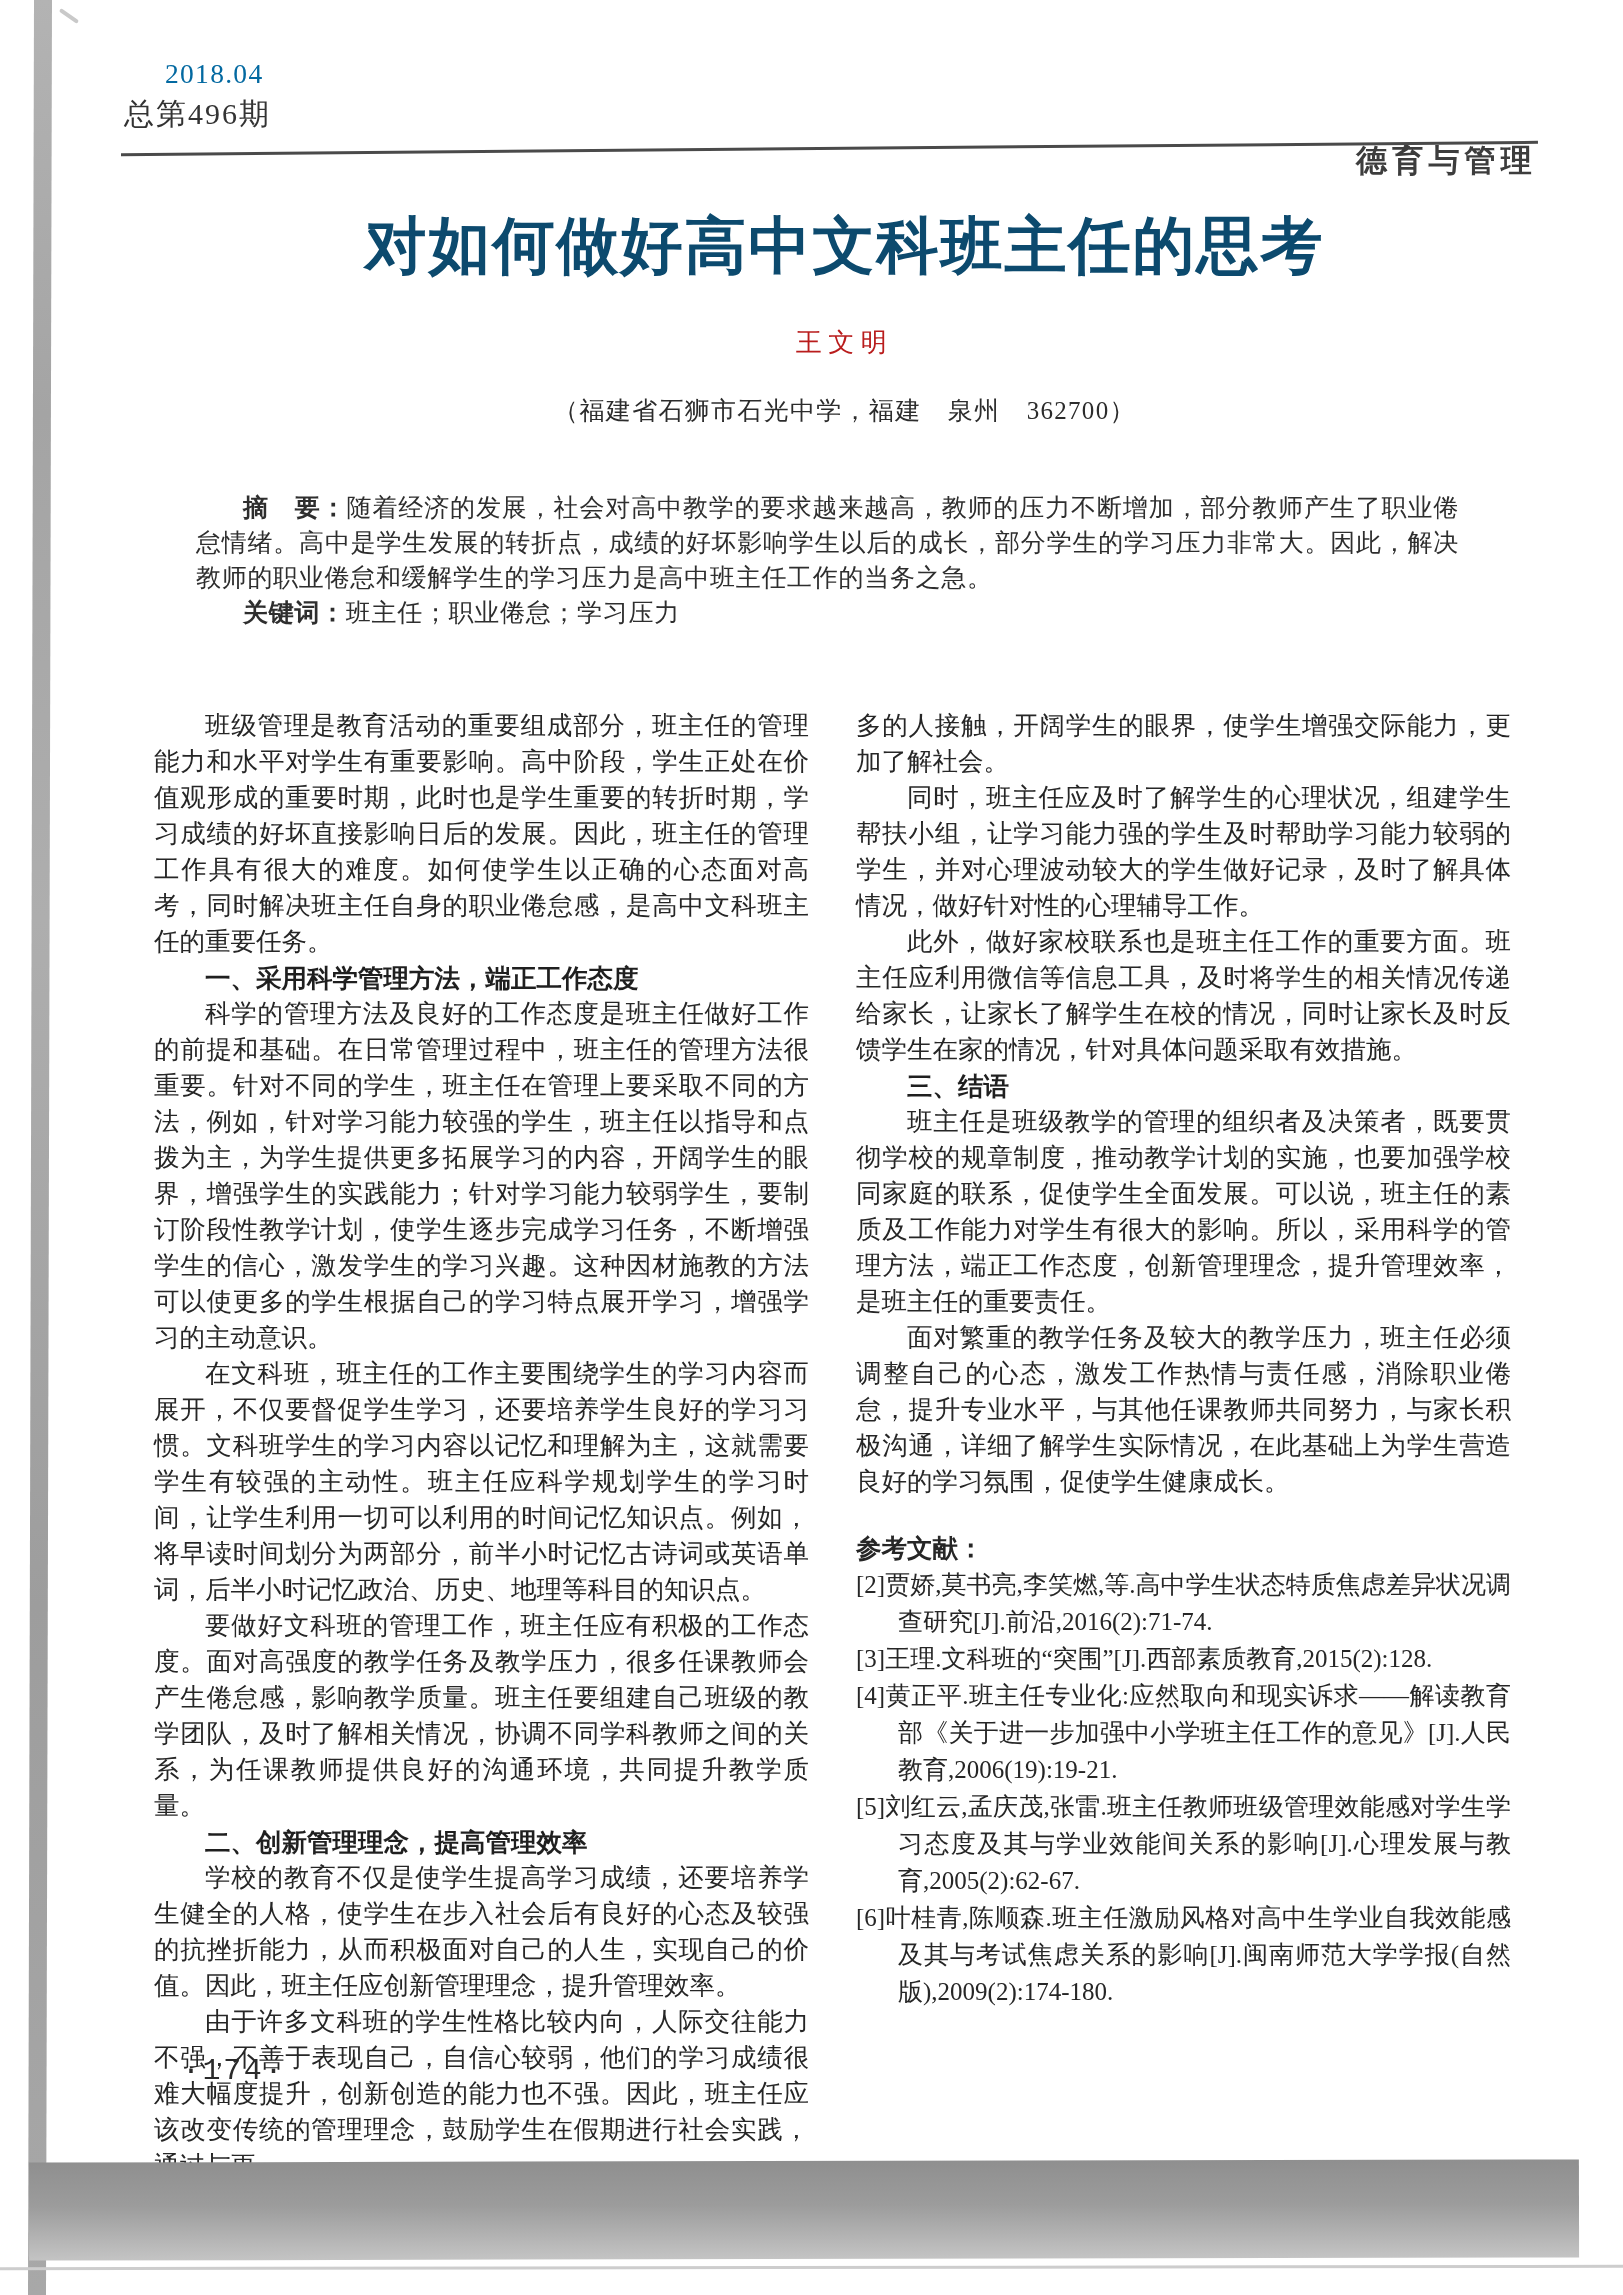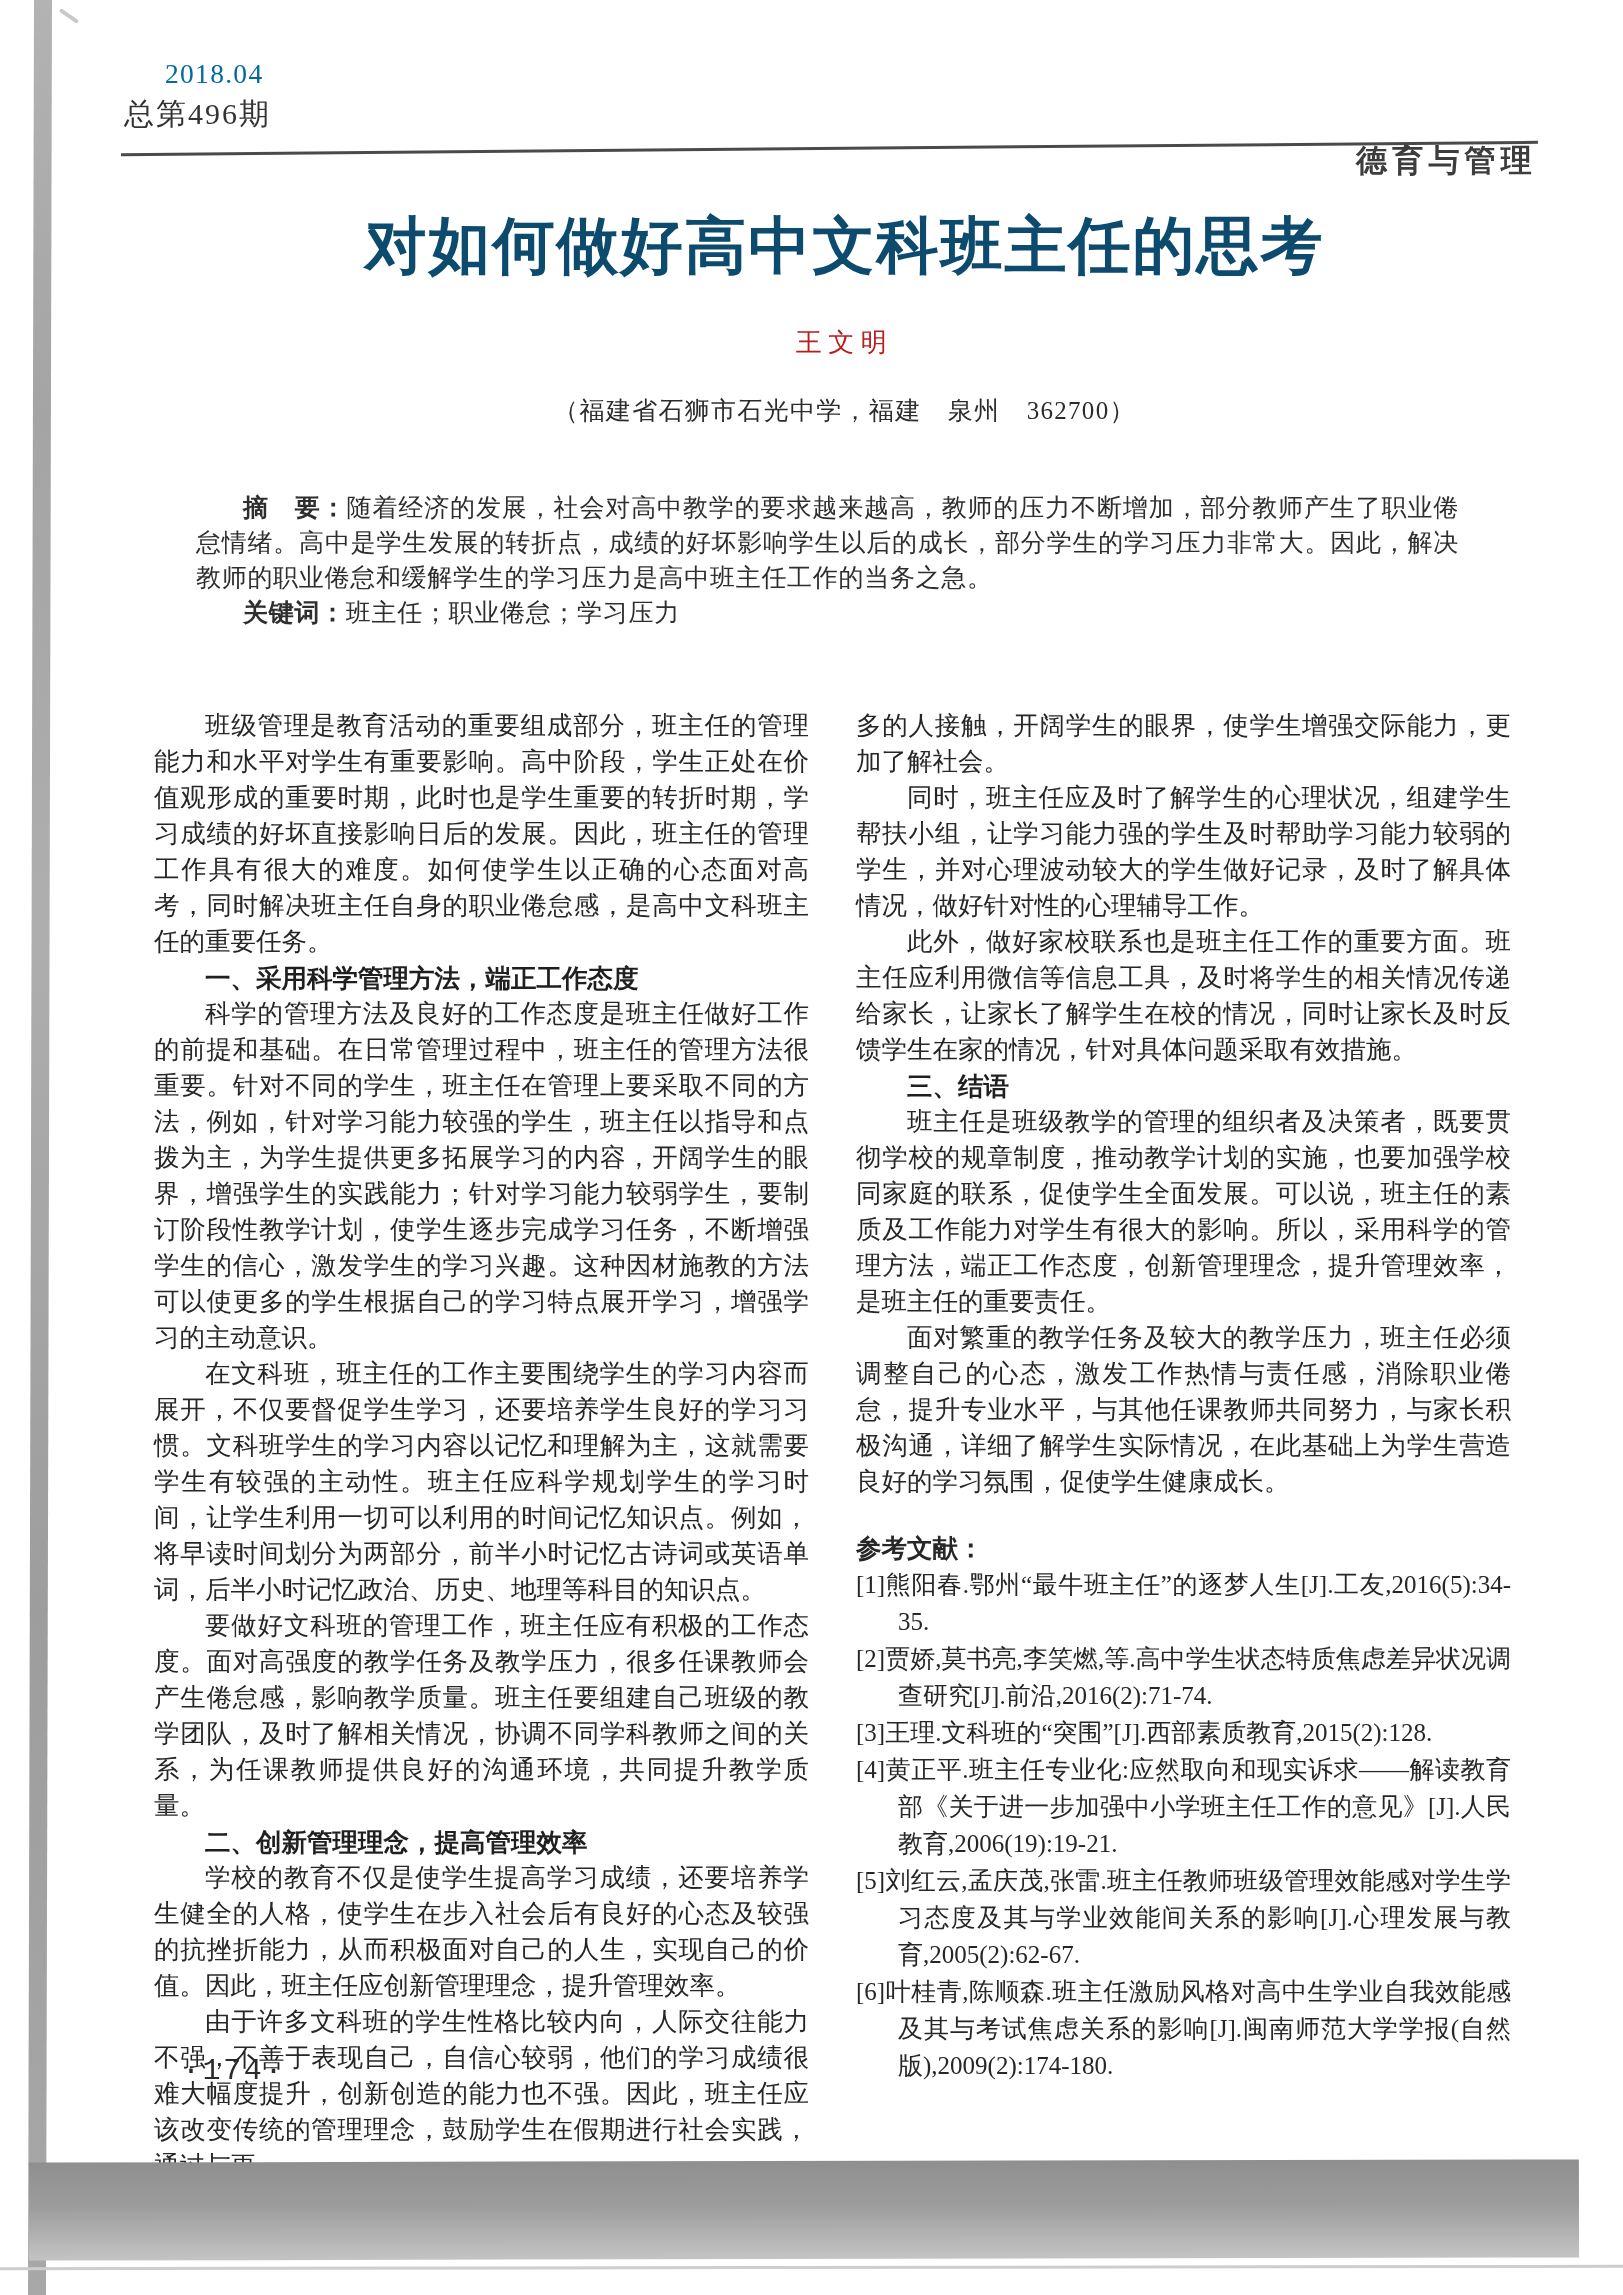--- a/index.html
+++ b/index.html
@@ -147,23 +147,20 @@
     </div>
   <div class="col col-right" id="col-right">
       <p class=" no-indent">多的人接触，开阔学生的眼界，使学生增强交际能力，更加了解社会。</p>
       <p class="">同时，班主任应及时了解学生的心理状况，组建学生帮扶小组，让学习能力强的学生及时帮助学习能力较弱的学生，并对心理波动较大的学生做好记录，及时了解具体情况，做好针对性的心理辅导工作。</p>
       <p class="">此外，做好家校联系也是班主任工作的重要方面。班主任应利用微信等信息工具，及时将学生的相关情况传递给家长，让家长了解学生在校的情况，同时让家长及时反馈学生在家的情况，针对具体问题采取有效措施。</p>
       <p class="sec-heading">三、结语</p>
       <p class="">班主任是班级教学的管理的组织者及决策者，既要贯彻学校的规章制度，推动教学计划的实施，也要加强学校同家庭的联系，促使学生全面发展。可以说，班主任的素质及工作能力对学生有很大的影响。所以，采用科学的管理方法，端正工作态度，创新管理理念，提升管理效率，是班主任的重要责任。</p>
       <p class="">面对繁重的教学任务及较大的教学压力，班主任必须调整自己的心态，激发工作热情与责任感，消除职业倦怠，提升专业水平，与其他任课教师共同努力，与家长积极沟通，详细了解学生实际情况，在此基础上为学生营造良好的学习氛围，促使学生健康成长。</p>
       <p class="refs-heading">参考文献：</p>
       <p class="ref-item">
-        <span class="hang">[1]熊阳春.鄂州“最牛班主任”的逐梦人生[J].工友,2016(5):34-35.</span>
-      </p>
-      <p class="ref-item">
         <span class="hang">[2]贾娇,莫书亮,李笑燃,等.高中学生状态特质焦虑差异状况调查研究[J].前沿,2016(2):71-74.</span>
       </p>
       <p class="ref-item">
         <span class="hang">[3]王理.文科班的“突围”[J].西部素质教育,2015(2):128.</span>
       </p>
       <p class="ref-item">
         <span class="hang">[4]黄正平.班主任专业化:应然取向和现实诉求——解读教育部《关于进一步加强中小学班主任工作的意见》[J].人民教育,2006(19):19-21.</span>
       </p>
       <p class="ref-item">
         <span class="hang">[5]刘红云,孟庆茂,张雷.班主任教师班级管理效能感对学生学习态度及其与学业效能间关系的影响[J].心理发展与教育,2005(2):62-67.</span>

